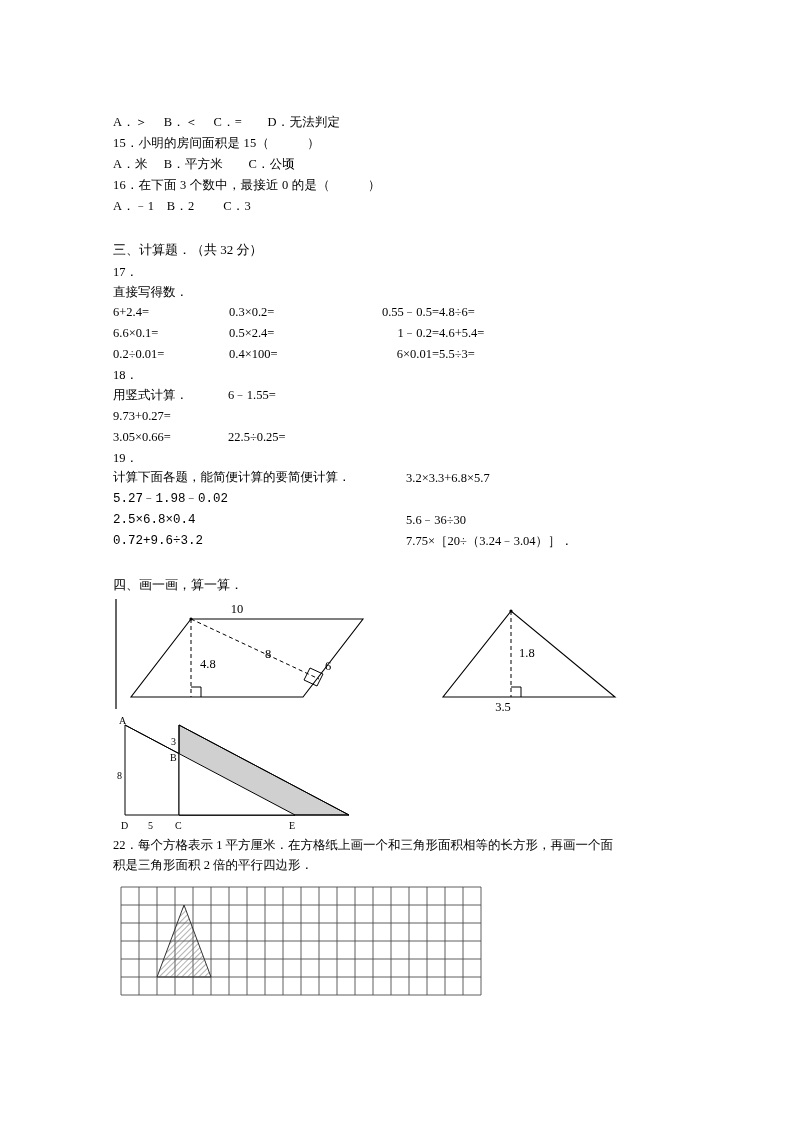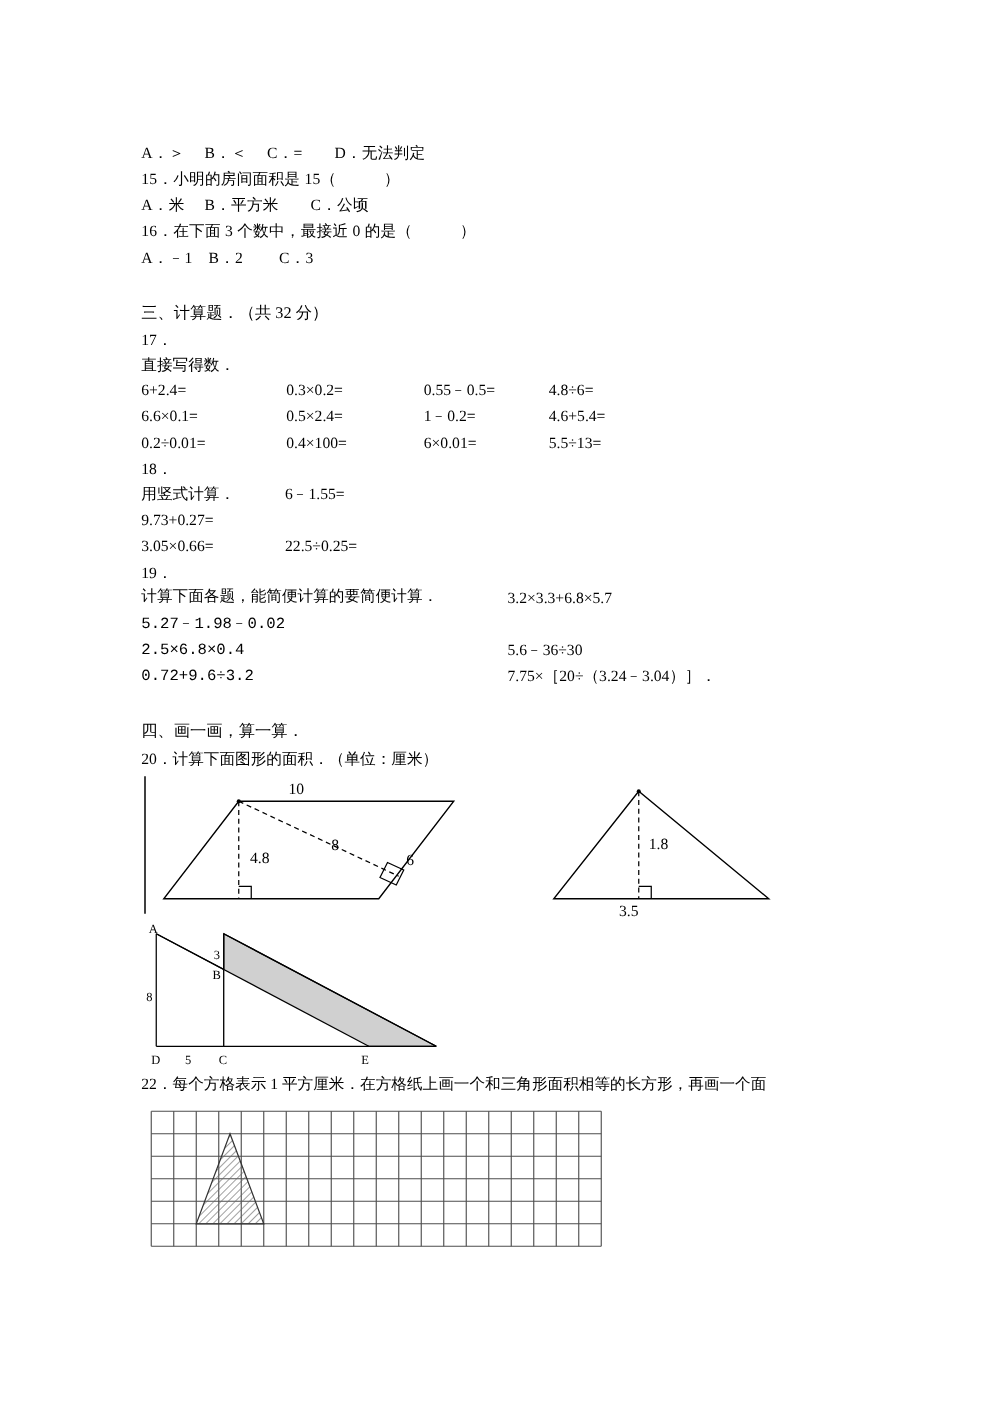--- a/index.html
+++ b/index.html
@@ -52,21 +52,21 @@
 
   
   .calcrow {
     display: flex;
     font-size: 12.5px;
     line-height: 21px;
     white-space: pre;
   }
   .c1 { width: 116px; }
   .c2 { width: 110px; }
-  .c3 { width: 100px; }
+  .c3 { width: 100px; text-align: right; }
   .c4 { width: 100px; }
 
   .vrow { display: flex; font-size: 12.5px; line-height: 21px; white-space: pre; }
   .v1 { width: 115px; }
   .v2 { width: 200px; }
 
   .srow { display: flex; font-size: 12.5px; line-height: 21px; white-space: pre; }
   .s1 { width: 293px; font-family: Liberation Mono, monospace; }
   .s2 { width: 260px; }
 
@@ -120,21 +120,21 @@
     <div class="calcrow">
       <span class="c1">6.6×0.1=</span>
       <span class="c2">0.5×2.4=</span>
       <span class="c3">1﹣0.2=</span>
       <span class="c4">4.6+5.4=</span>
     </div>
     <div class="calcrow">
       <span class="c1">0.2÷0.01=</span>
       <span class="c2">0.4×100=</span>
       <span class="c3">6×0.01=</span>
-      <span class="c4">5.5÷13=</span>
+      <span class="c4">5.5÷3=</span>
     </div>
 
     <div class="qnum">18．</div>
     <div class="vrow">
       <span class="v1">用竖式计算．</span>
       <span class="v2">6﹣1.55=</span>
     </div>
     <div class="vrow">
       <span class="v1">9.73+0.27=</span>
       <span class="v2"></span>
@@ -156,21 +156,20 @@
     <div class="srow">
       <span class="s1">2.5×6.8×0.4</span>
       <span class="s2">5.6﹣36÷30</span>
     </div>
     <div class="srow">
       <span class="s1">0.72+9.6÷3.2</span>
       <span class="s2">7.75×［20÷（3.24﹣3.04）］．</span>
     </div>
 
     <div class="sec-head">四、画一画，算一算．</div>
-    <div class="qnum">20．计算下面图形的面积．（单位：厘米）</div>
 
     <div class="fig20">
       <svg width="575" height="118" viewBox="0 0 575 118">
 
         <line x1="3" y1="2" x2="3" y2="112" stroke="#000" stroke-width="1.2"></line>
 
         <polygon points="18,100 190,100 250,22 78,22" fill="none" stroke="#000" stroke-width="1.1"></polygon>
 
         <line x1="78" y1="22" x2="78" y2="100" stroke="#000" stroke-width="1" stroke-dasharray="4,3"></line>
 
@@ -218,20 +217,21 @@
         <text class="seriftext" x="62" y="112" font-size="10">C</text>
         <text class="seriftext" x="8" y="112" font-size="10">D</text>
         <text class="seriftext" x="176" y="112" font-size="10">E</text>
         <text class="seriftext" x="58" y="28" font-size="10">3</text>
         <text class="seriftext" x="4" y="62" font-size="10">8</text>
         <text class="seriftext" x="35" y="112" font-size="10">5</text>
       </svg>
     </div>
 
     <div class="qnum">22．每个方格表示 1 平方厘米．在方格纸上画一个和三角形面积相等的长方形，再画一个面</div>
+    <div class="qnum">积是三角形面积 2 倍的平行四边形．</div>
 
     <div class="fig22">
       <svg width="575" height="120" viewBox="0 0 575 120">
         <defs>
           <pattern id="hatch" patternUnits="userSpaceOnUse" width="4" height="4" patternTransform="rotate(45)">
             <line x1="0" y1="0" x2="0" y2="4" stroke="#666" stroke-width="1"></line>
           </pattern>
         </defs>
 
         <g stroke="#4d4d4d" stroke-width="0.9">

